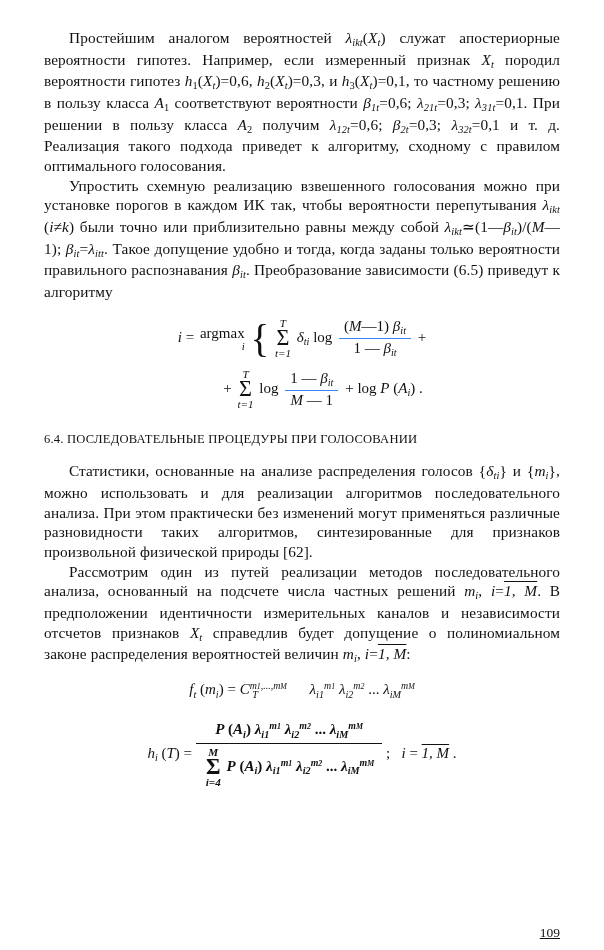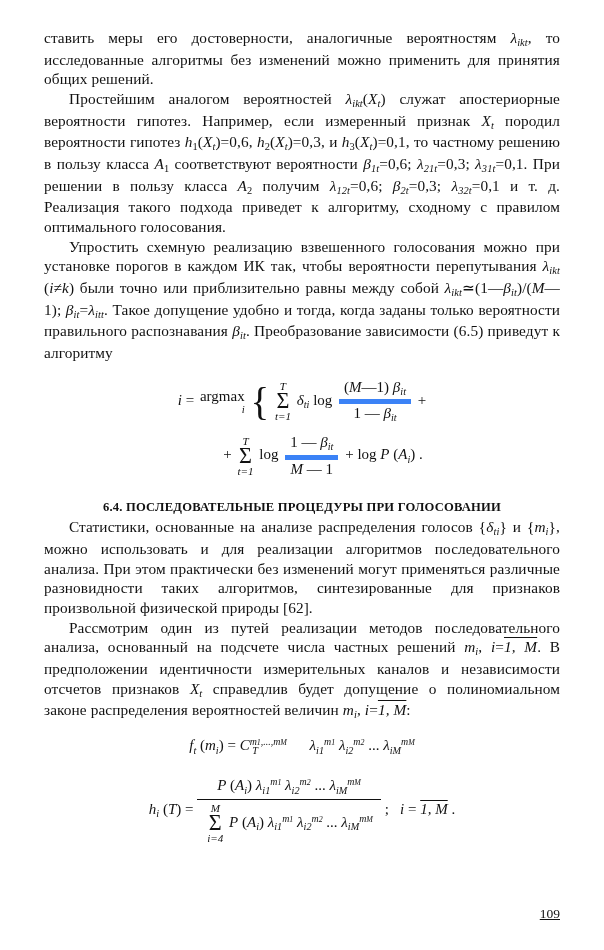--- a/index.html
+++ b/index.html
@@ -27,25 +27,25 @@
     text-justify: inter-word;
     font-size: 15.3px;
     line-height: 1.285;
     letter-spacing: 0.1px;
     hyphens: manual;
   }
   p.indent {
     text-indent: 25px;
   }
   .sec-head {
-    text-align: center;
-    font-weight: bold;
+    text-align: left;
+    font-weight: normal;
     font-size: 12.6px;
     letter-spacing: 0.2px;
-    margin: 22px 0 2px 0;
+    margin: 22px 0 14px 0;
   }
   .formula {
     display: block;
     text-align: center;
     font-size: 15px;
     margin: 14px 0 14px 0;
   }
   .f1 { margin-top: 16px; margin-bottom: 20px; }
   i, .it { font-style: italic; }
   .sub {
@@ -66,21 +66,21 @@
   .frac {
     display: inline-block;
     vertical-align: middle;
     text-align: center;
     line-height: 1.18;
     margin: 0 3px;
   }
   .frac .num {
     display: block;
     padding: 0 5px 1px 5px;
-    border-bottom: 5px solid #3b82f6;
+    border-bottom: 1px solid #3b82f6;
   }
   .frac .den {
     display: block;
     padding: 1px 5px 0 5px;
   }
   .bigop {
     display: inline-block;
     vertical-align: middle;
     text-align: center;
     font-size: 0.74em;
@@ -106,56 +106,54 @@
   .argmax .bot { display: block; font-size: 0.72em; font-style: italic; }
   .brace {
     font-size: 2.6em;
     line-height: 0.4;
     vertical-align: middle;
     font-family: "Liberation Serif", serif;
   }
   .page-num {
     position: absolute;
     right: 44px;
-    bottom: 28px;
+    bottom: 9px;
     font-size: 13.5px;
     text-decoration: underline;
   }
   .fml-row {
     display: flex;
     justify-content: center;
     align-items: center;
   }
   .fml-block { display: inline-block; text-align: left; }
   .line2 { padding-left: 42px; margin-top: 10px; }
   .tall-frac {
     display: inline-block;
     vertical-align: middle;
     text-align: center;
     line-height: 1.25;
+    font-weight: bold;
   }
   .tall-frac .num {
     display: block;
     padding: 0 8px 2px 8px;
     border-bottom: 1px solid #111;
   }
   .tall-frac .den {
     display: block;
     padding: 3px 8px 0 8px;
   }
   .ovbar { text-decoration: overline; }
 </style>
 </head>
 <body>
 
 <div class="page">
 
-  <p class="para">
-    ставить меры его достоверности, аналогичные вероятностям <i>λ</i><span class="sub">ikt</span>, то исследованные алгоритмы без изменений можно применить для принятия общих решений.
-  </p>
 
   <p class="para indent">
     Простейшим аналогом вероятностей <i>λ</i><span class="sub">ikt</span>(<i>X</i><span class="sub">t</span>) служат апостериорные вероятности гипотез. Например, если измеренный признак <i>X</i><span class="sub">t</span> породил вероятности гипотез <i>h</i><span class="subn">1</span>(<i>X</i><span class="sub">t</span>)=0,6, <i>h</i><span class="subn">2</span>(<i>X</i><span class="sub">t</span>)=0,3, и <i>h</i><span class="subn">3</span>(<i>X</i><span class="sub">t</span>)=0,1, то частному решению в пользу класса <i>A</i><span class="subn">1</span> соответствуют вероятности <i>β</i><span class="sub">1t</span>=0,6; <i>λ</i><span class="sub">21t</span>=0,3; <i>λ</i><span class="sub">31t</span>=0,1. При решении в пользу класса <i>A</i><span class="subn">2</span> получим <i>λ</i><span class="sub">12t</span>=0,6; <i>β</i><span class="sub">2t</span>=0,3; <i>λ</i><span class="sub">32t</span>=0,1 и т. д. Реализация такого подхода приведет к алгоритму, сходному с правилом оптимального голосования.
   </p>
 
   <p class="para indent">
     Упростить схемную реализацию взвешенного голосования можно при установке порогов в каждом ИК так, чтобы вероятности перепутывания <i>λ</i><span class="sub">ikt</span> (<i>i</i>≠<i>k</i>) были точно или приблизительно равны между собой <i>λ</i><span class="sub">ikt</span>≃(1—<i>β</i><span class="sub">it</span>)/(<i>M</i>—1); <i>β</i><span class="sub">it</span>=<i>λ</i><span class="sub">itt</span>. Такое допущение удобно и тогда, когда заданы только вероятности правильного распознавания <i>β</i><span class="sub">it</span>. Преобразование зависимости (6.5) приведут к алгоритму
   </p>
 
   <div class="formula f1">

